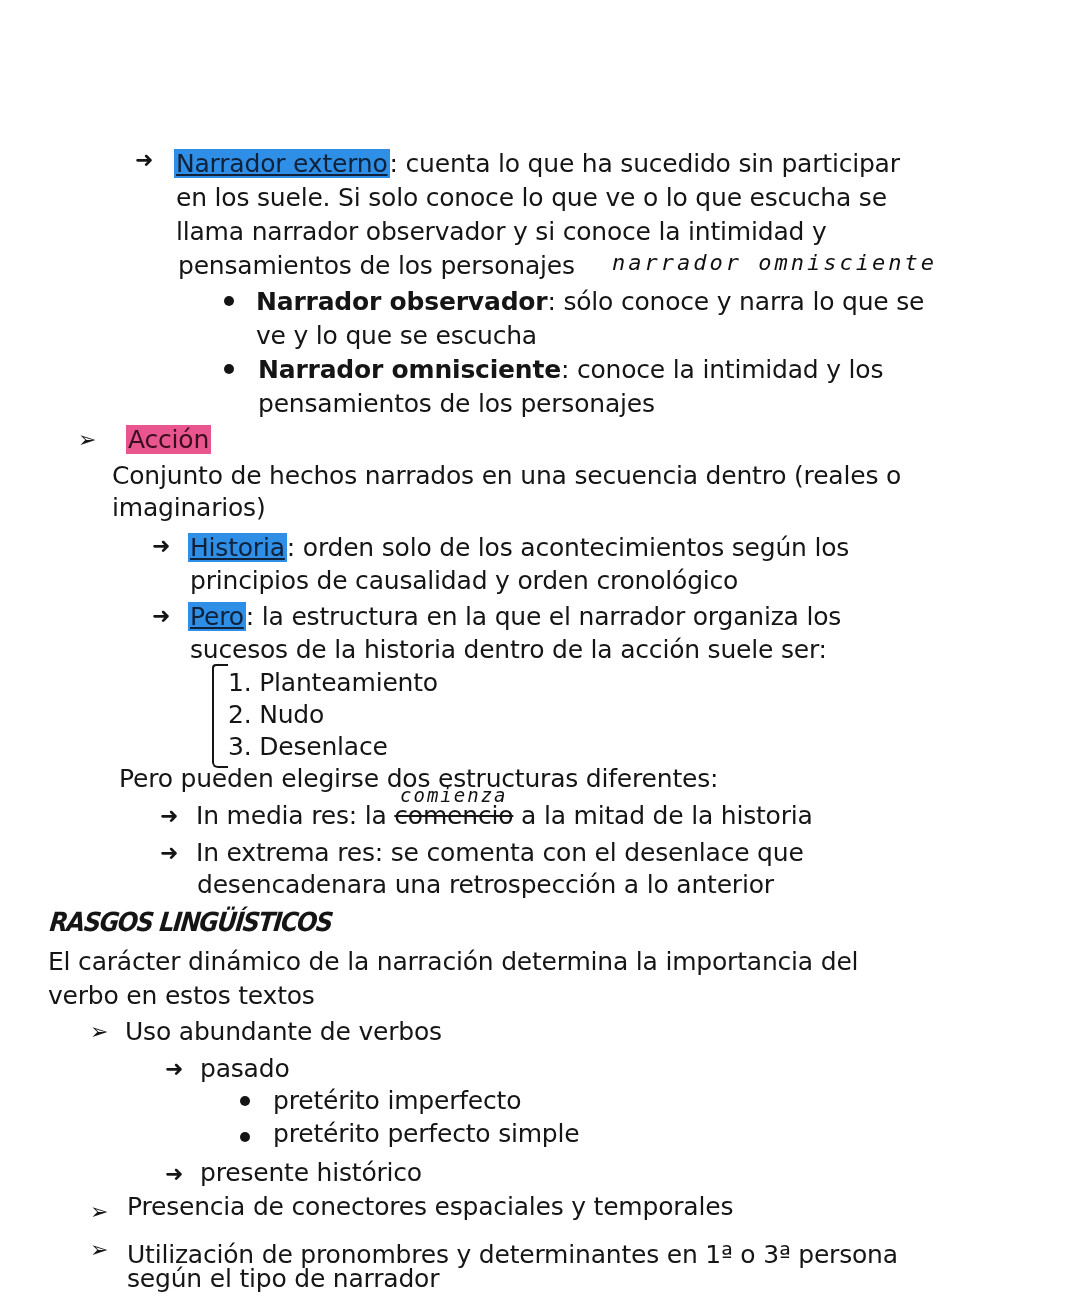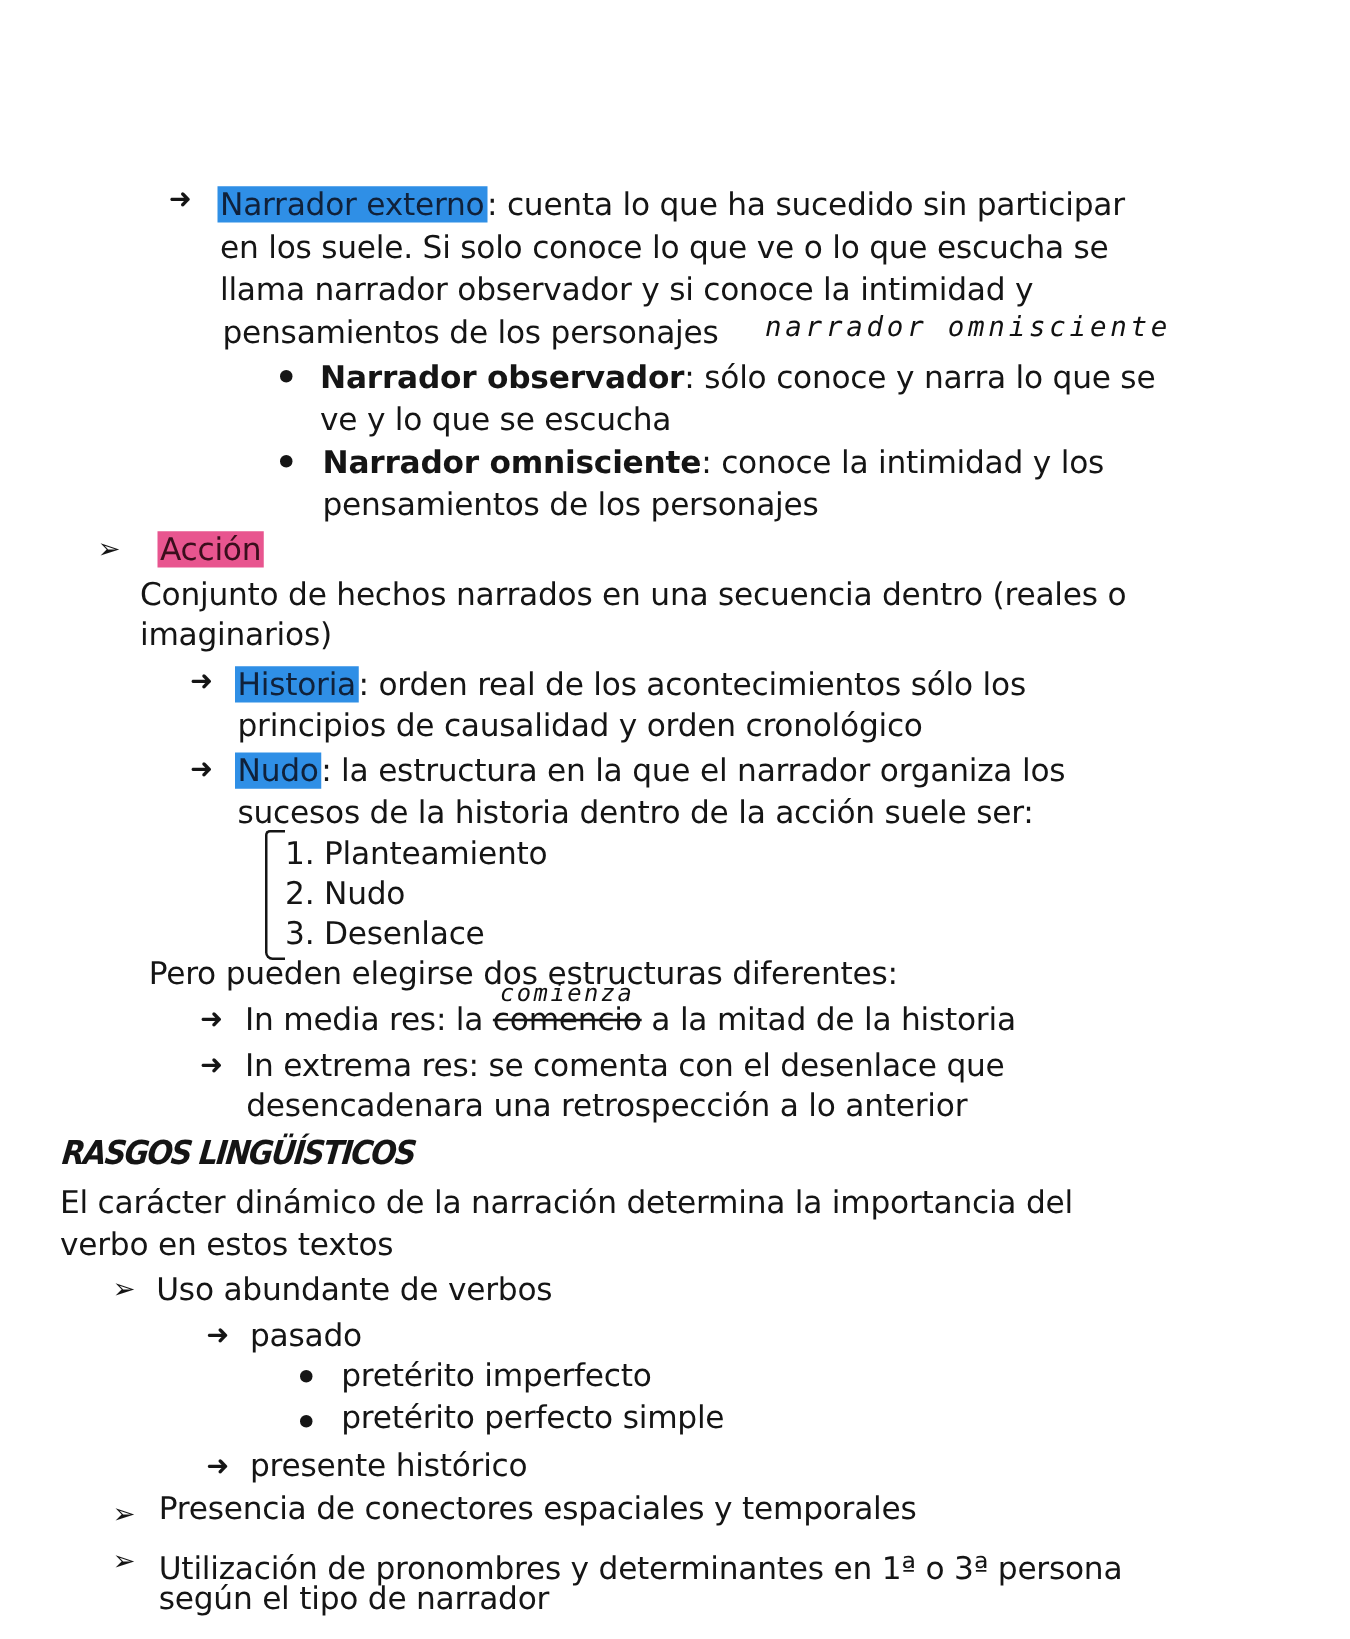--- a/index.html
+++ b/index.html
@@ -12,21 +12,21 @@
       color: #151515;
     }
     .line {
       position: absolute;
       white-space: nowrap;
       font-size: 25px;
       line-height: 32px;
       letter-spacing: -0.2px;
     }
     .b { font-weight: bold; }
-    .hl-blue { background: #2f8fe6; color: #10213a; padding: 0 2px; }
+    .hl-blue { background: #2f8fe6; color: #10213a; padding: 0 2px; text-decoration: underline; }
     .hl-pink { background: #e8558f; color: #3a0e1c; padding: 0 2px; margin-left: 16px; }
     .marker { position: absolute; font-size: 22px; line-height: 32px; }
     .dot {
       position: absolute; width: 10px; height: 10px; border-radius: 50%;
       background: #151515;
     }
     .hand {
       position: absolute;
       font-family: "DejaVu Sans Mono", monospace;
       font-style: italic;
@@ -71,25 +71,25 @@
 <div class="dot" style="left:224px; top:364px;"></div>
 <div class="line" style="left:258px; top:354px;"><span class="b">Narrador omnisciente</span><span>: conoce la intimidad y los</span></div>
 <div class="line" style="left:258px; top:388px;">pensamientos de los personajes</div>
 
 <span class="marker" style="left:78px; top:424px;">➢</span>
 <div class="line" style="left:110px; top:424px;"><span class="hl-pink">Acción</span></div>
 <div class="line" style="left:112px; top:460px;">Conjunto de hechos narrados en una secuencia dentro (reales o</div>
 <div class="line" style="left:112px; top:492px;">imaginarios)</div>
 
 <span class="marker" style="left:152px; top:530px;">➜</span>
-<div class="line" style="left:188px; top:532px;"><span class="hl-blue">Historia</span><span>: orden real de los acontecimientos sólo los</span></div>
+<div class="line" style="left:188px; top:532px;"><span class="hl-blue">Historia</span><span>: orden solo de los acontecimientos según los</span></div>
 <div class="line" style="left:190px; top:565px;">principios de causalidad y orden cronológico</div>
 
 <span class="marker" style="left:152px; top:600px;">➜</span>
-<div class="line" style="left:188px; top:601px;"><span class="hl-blue">Nudo</span><span>: la estructura en la que el narrador organiza los</span></div>
+<div class="line" style="left:188px; top:601px;"><span class="hl-blue">Pero</span><span>: la estructura en la que el narrador organiza los</span></div>
 <div class="line" style="left:190px; top:634px;">sucesos de la historia dentro de la acción suele ser:</div>
 
 <div class="bracket"></div>
 <div class="line" style="left:228px; top:667px;">1.  Planteamiento</div>
 <div class="line" style="left:228px; top:699px;">2.  Nudo</div>
 <div class="line" style="left:228px; top:731px;">3.  Desenlace</div>
 
 <div class="line" style="left:119px; top:763px;">Pero pueden elegirse dos estructuras diferentes:</div>
 
 <div class="hand" style="left:400px; top:784px; font-size:19px; letter-spacing:2px;">comienza</div>

